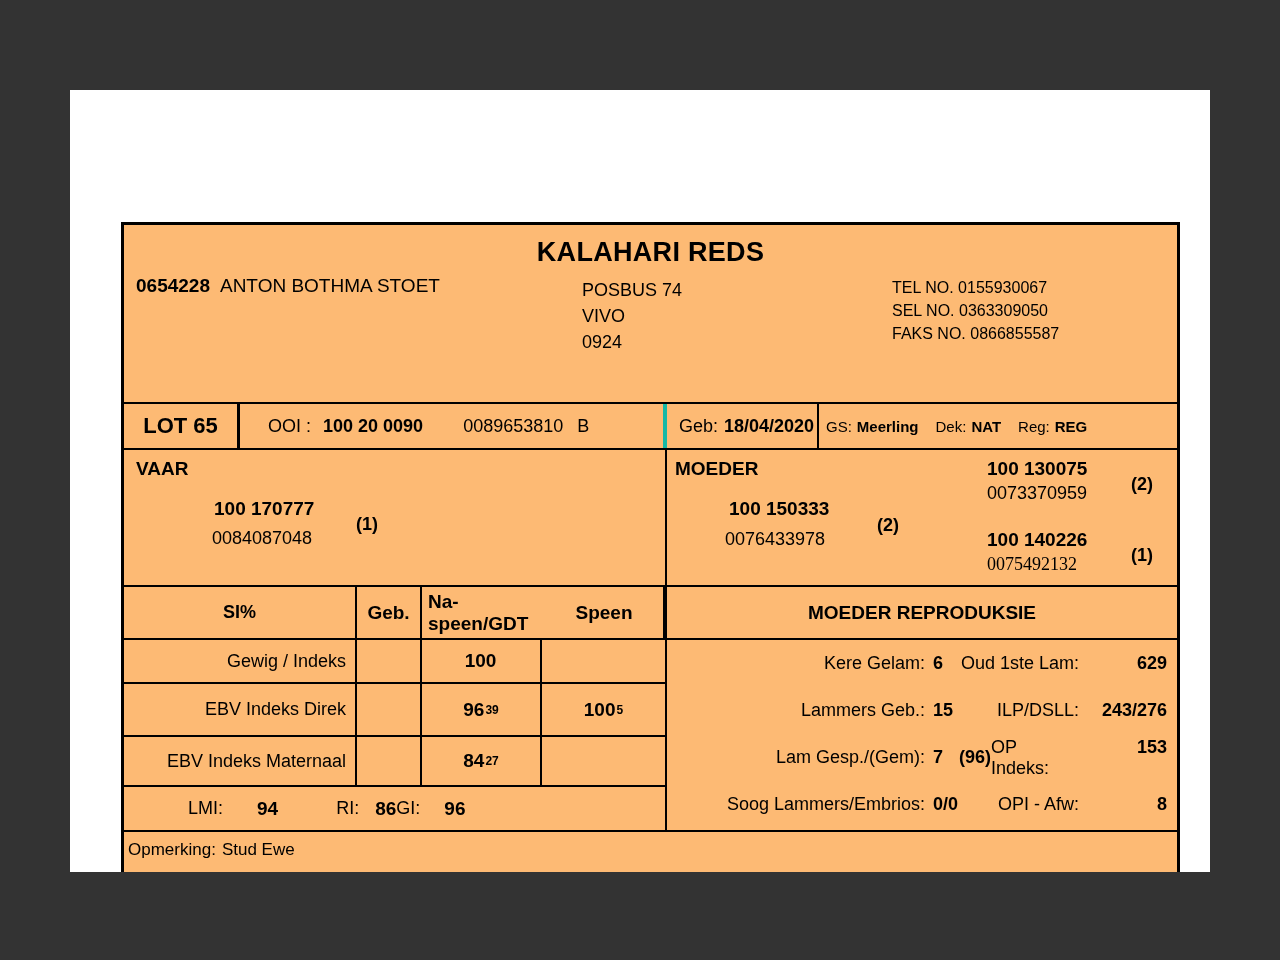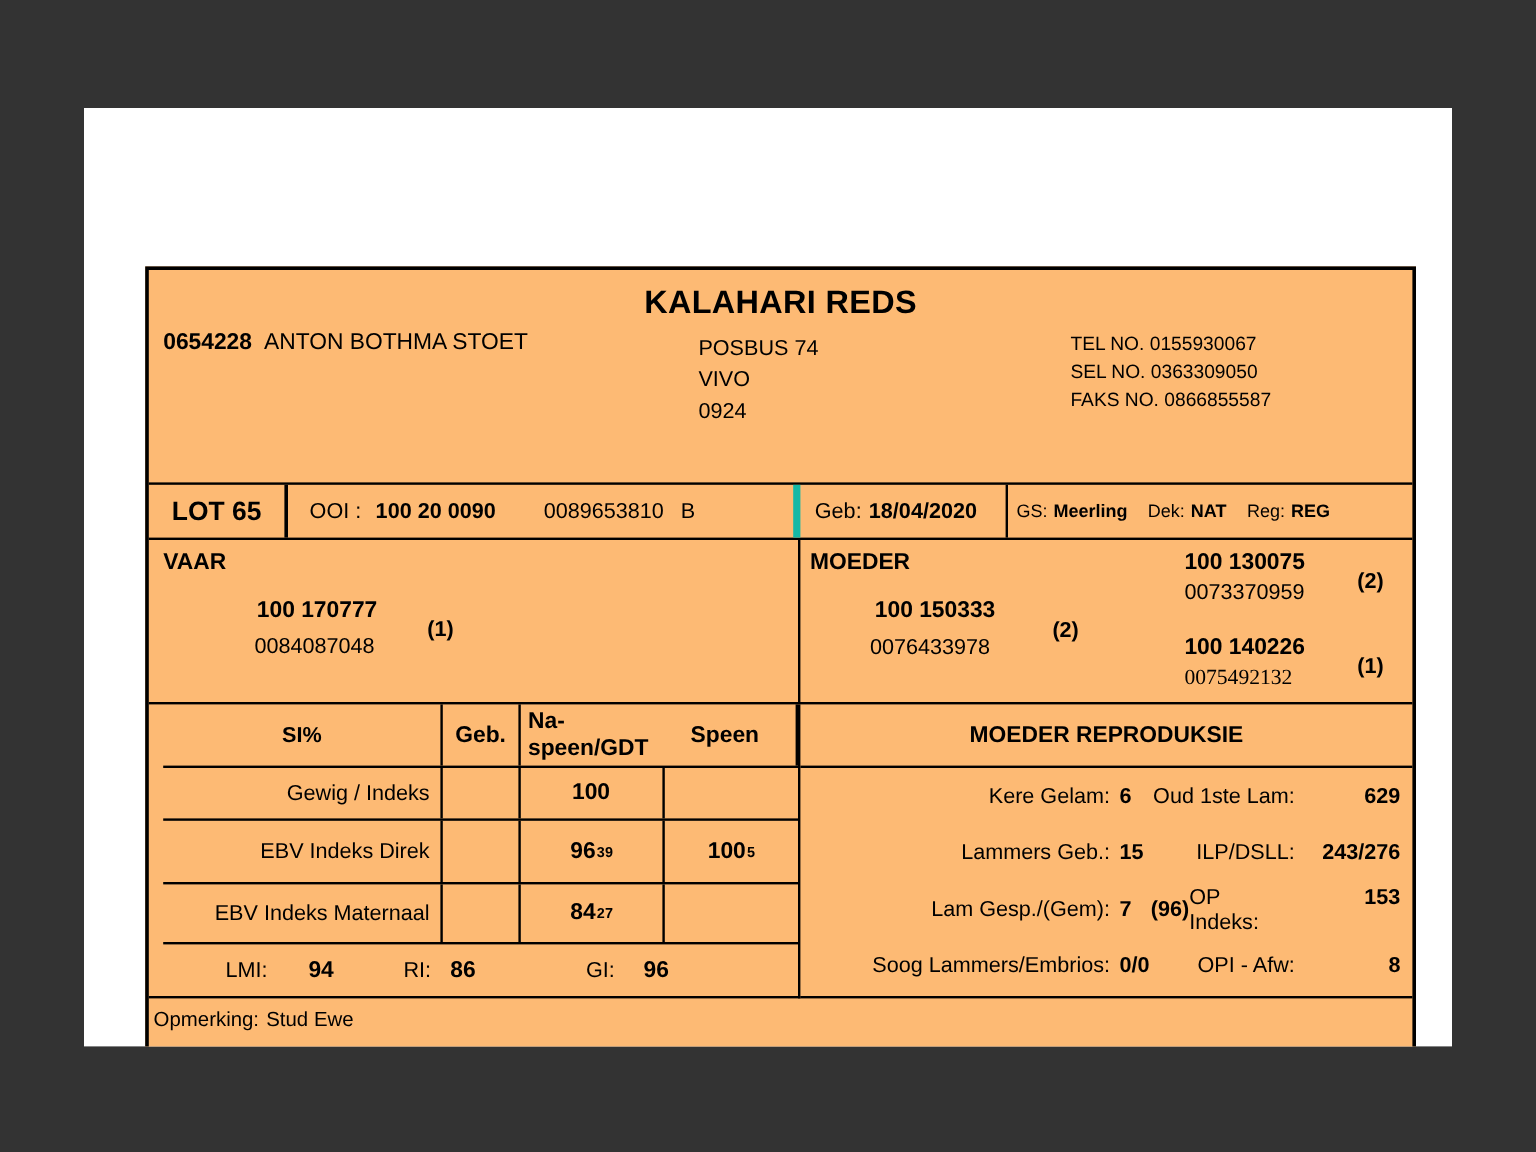--- a/index.html
+++ b/index.html
@@ -25,25 +25,25 @@
   .title{margin-top:12px;text-align:center;font-size:27px;font-weight:bold;letter-spacing:0.3px;}
   .breeder{position:absolute;left:12px;top:50px;font-size:19px;white-space:nowrap;}
   .breeder .bnum{font-weight:bold;margin-right:10px;}
   .address{position:absolute;left:458px;top:52px;font-size:18px;line-height:26px;}
   .contacts{position:absolute;left:768px;top:51px;font-size:16px;line-height:23px;}
 
   
   .sec-lot{top:179px;height:46px;border-bottom:2px solid #000;display:flex;}
   .sec-lot .cell{box-sizing:border-box;display:flex;align-items:center;height:100%;}
   .lot-cell{width:116px;border-right:3px solid #000;justify-content:center;font-size:22px;font-weight:bold;}
-  .ooi-cell{width:427px;border-right:6px solid #14b8a6;padding-left:18px;font-size:18px;}
+  .ooi-cell{width:427px;border-right:4px solid #14b8a6;padding-left:28px;font-size:18px;}
   .ooi-cell .v{font-weight:bold;margin-left:12px;}
   .ooi-cell .reg{margin-left:40px;}
   .ooi-cell .flag{margin-left:14px;}
-  .geb-cell{width:173px;border-right:2px solid #000;padding-left:12px;font-size:18px;}
+  .geb-cell{width:152px;border-right:2px solid #000;padding-left:12px;font-size:18px;}
   .geb-cell .v{font-weight:bold;margin-left:6px;}
   .gs-cell{flex:1;padding-left:7px;font-size:15px;white-space:nowrap;}
   .gs-cell .v{font-weight:bold;margin-left:5px;}
   .gs-cell .lbl2{margin-left:17px;}
 
   
   .sec-parents{top:225px;height:137px;border-bottom:2px solid #000;display:flex;}
   .vaar-cell{width:543px;border-right:2px solid #000;box-sizing:border-box;position:relative;}
   .moeder-cell{flex:1;position:relative;}
   .p-label{position:absolute;font-size:19px;font-weight:bold;white-space:nowrap;}
@@ -60,39 +60,39 @@
   .m-note{left:210px;top:65px;}
   .d1-id{left:320px;top:8px;}
   .d1-reg{left:320px;top:33px;}
   .d1-note{left:464px;top:24px;}
   .d2-id{left:320px;top:79px;}
   .d2-reg{left:320px;top:104px;font-family:Liberation Serif, serif;}
   .d2-note{left:464px;top:95px;}
 
   
   .sec-stats{top:362px;width:543px;height:245px;border-right:2px solid #000;border-bottom:2px solid #000;}
-  .stats-row{display:flex;box-sizing:border-box;border-bottom:2px solid #000;margin-left:12px;}
+  .stats-row{display:flex;box-sizing:border-box;border-bottom:2px solid #000;}
   .stats-row.hdr{height:53px;font-weight:bold;font-size:19px;}
   .stats-row.r1{height:44px;}
   .stats-row.r2{height:53px;}
   .stats-row.r3{height:50px;}
   .scell{box-sizing:border-box;border-right:2px solid #000;display:flex;align-items:center;}
   .c-label{width:233px;justify-content:flex-end;padding-right:9px;font-size:18px;text-align:right;}
   .hdr .c-label{justify-content:center;padding-right:0;}
   .c-geb{width:65px;justify-content:center;}
   .c-speen{width:120px;justify-content:center;}
   .c-nasp{flex:1;border-right:none;justify-content:center;}
   .hdr .c-nasp{justify-content:flex-start;padding-left:6px;line-height:1.15;}
   .val{font-weight:bold;font-size:19px;}
   sub.ss{font-size:12px;font-weight:bold;line-height:0;margin-left:1px;}
   .summary-row{height:43px;display:flex;align-items:center;font-size:18px;}
   .summary-row .sv{font-weight:bold;font-size:19px;}
   .lmi-l{margin-left:64px;} .lmi-v{margin-left:34px;}
   .ri-l{margin-left:58px;}  .ri-v{margin-left:16px;}
-  .gi-l{margin-left:92px;}  .gi-v{margin-left:24px;}
+  .gi-l{}  .gi-v{margin-left:24px;}
 
   
   .sec-repro{top:362px;left:543px;width:calc(100% - 543px);height:245px;border-bottom:2px solid #000;}
   .repro-title{height:53px;box-sizing:border-box;border-bottom:2px solid #000;display:flex;align-items:center;justify-content:center;font-weight:bold;font-size:19px;}
   .repro-row{height:47px;display:flex;justify-content:space-between;align-items:center;padding:0 10px 0 6px;font-size:18px;}
   .rr-left{display:flex;align-items:baseline;}
   .rr-label{width:252px;text-align:right;white-space:nowrap;}
   .rr-val{margin-left:8px;font-weight:bold;}
   .rr-extra{margin-left:16px;font-weight:bold;}
   .rr-right{display:flex;align-items:baseline;}

